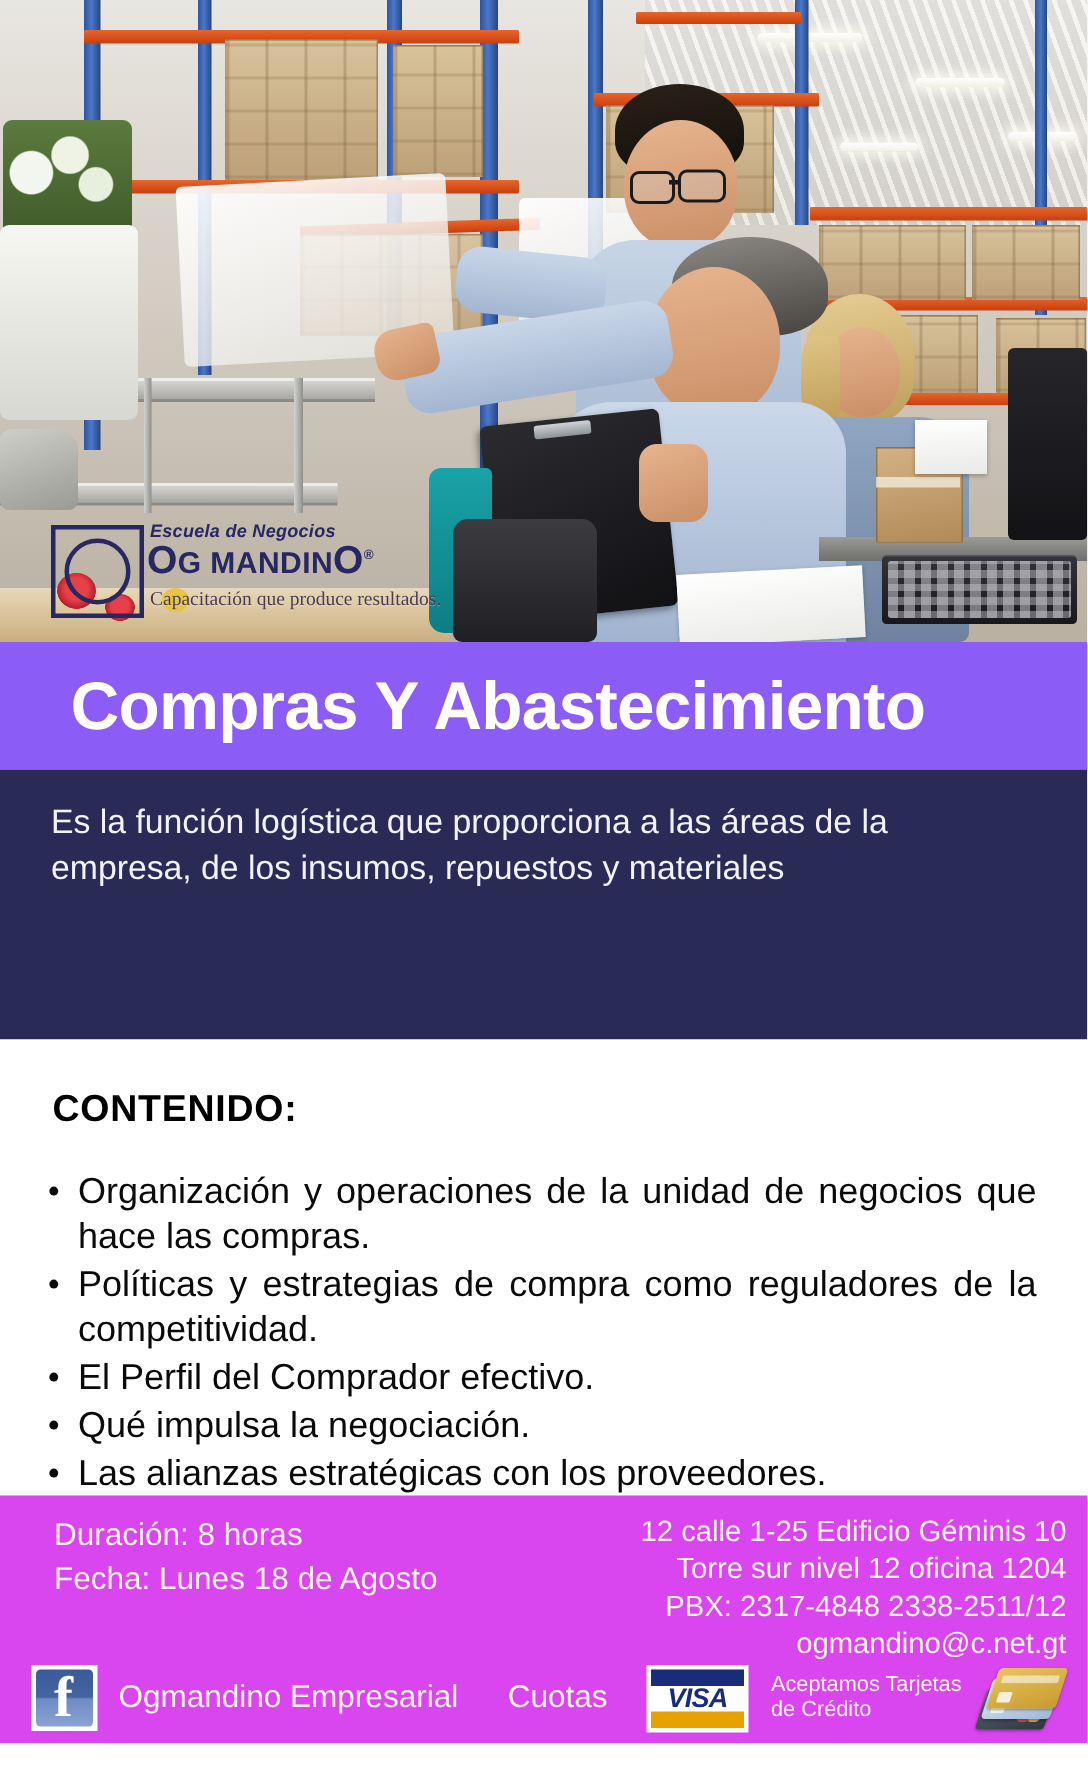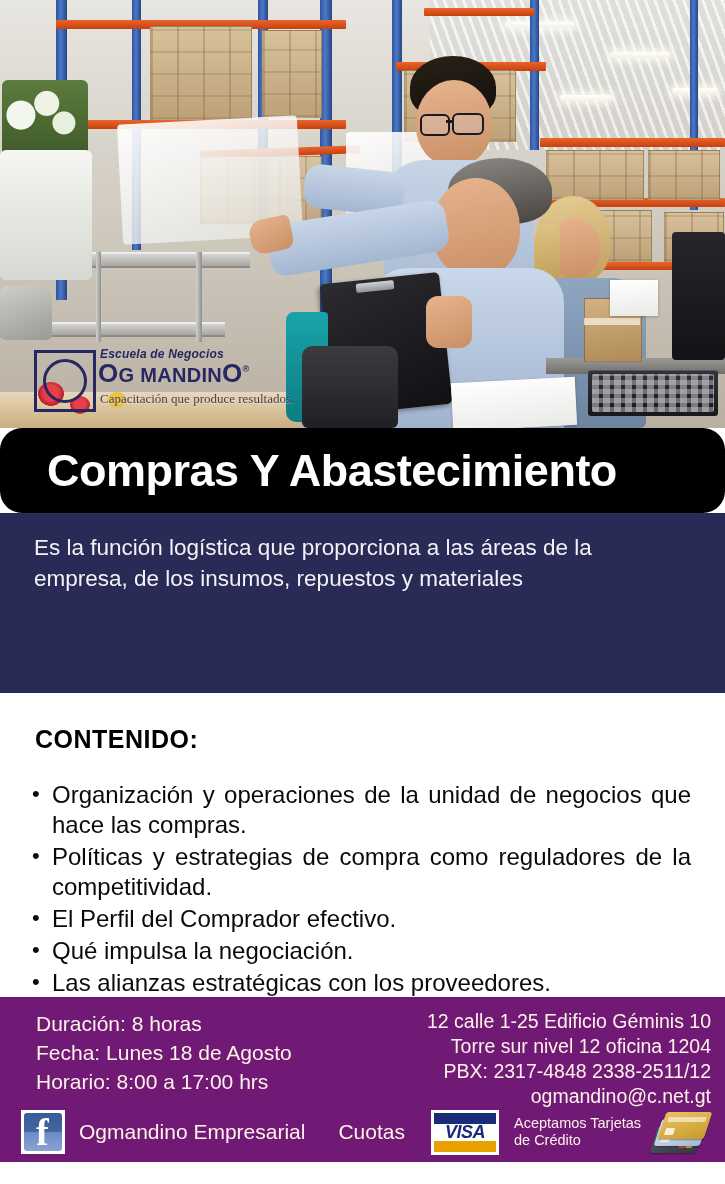--- a/index.html
+++ b/index.html
@@ -221,24 +221,23 @@
     font-size: 13px;
     color: #4a3a52;
     white-space: nowrap;
     text-shadow: 0 1px 0 rgba(255,255,255,.35);
   }
 
   
   .title-band {
     width: 725px;
     height: 85px;
-    background: #000000;
+    background: #8b5cf6;
     display: flex;
     align-items: center;
-    border-radius: 22px;
   }
   .title-text {
     color: #ffffff;
     font-size: 45px;
     font-weight: bold;
     letter-spacing: -0.5px;
     padding-left: 47px;
     line-height: 1;
     white-space: nowrap;
   }
@@ -295,21 +294,21 @@
   }
   ul.bullets li.justify {
     text-align: justify;
     padding-right: 6px;
   }
 
   
   .footer {
     width: 725px;
     height: 165px;
-    background: #701a75;
+    background: #d946ef;
     position: relative;
   }
   .footer-cols {
     display: flex;
     justify-content: space-between;
     padding: 12px 14px 0 36px;
     box-sizing: border-box;
   }
   .footer-left .f-line {
     color: #fdf1ea;
@@ -561,21 +560,20 @@
       <li>Qué impulsa  la negociación.</li>
       <li>Las alianzas estratégicas con los proveedores.</li>
     </ul>
   </div>
 
   <div class="footer">
     <div class="footer-cols">
       <div class="footer-left">
         <div class="f-line">Duración: 8 horas</div>
         <div class="f-line">Fecha: Lunes 18 de Agosto</div>
-        <div class="f-line">Horario: 8:00 a 17:00 hrs</div>
       </div>
       <div class="footer-right">
         <div class="f-line">12 calle 1-25 Edificio Géminis 10</div>
         <div class="f-line">Torre sur nivel 12 oficina 1204</div>
         <div class="f-line">PBX: 2317-4848  2338-2511/12</div>
         <div class="f-line">ogmandino@c.net.gt</div>
       </div>
     </div>
 
     <div class="footer-bottom">

